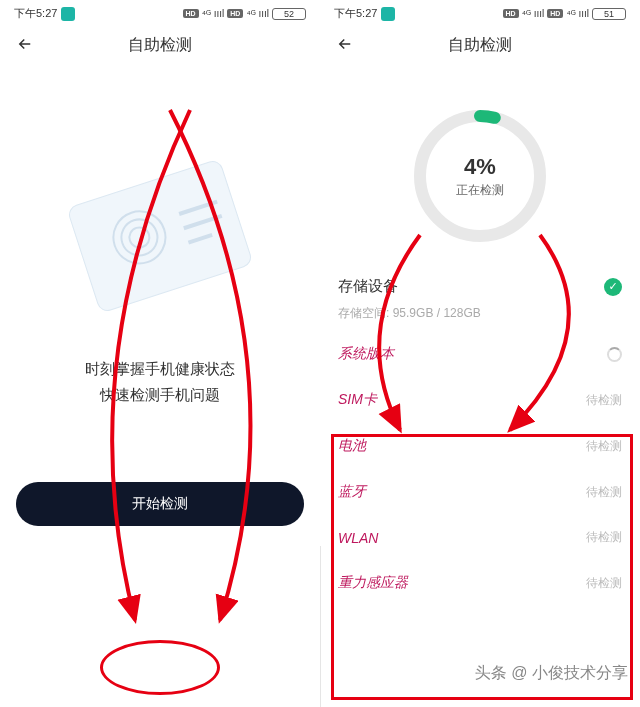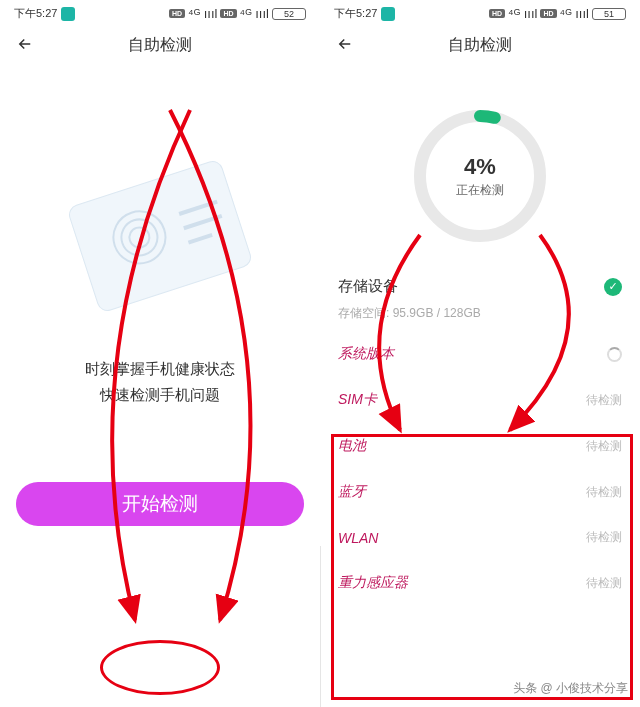--- a/index.html
+++ b/index.html
@@ -5,46 +5,46 @@
     * { margin: 0; padding: 0; box-sizing: border-box; font-family: -apple-system, "PingFang SC", "Microsoft YaHei", sans-serif; }
     body { background: #fff; width: 640px; height: 707px; overflow: hidden; position: relative; }
     .container { display: flex; width: 640px; height: 707px; }
     .phone { width: 320px; height: 546px; position: relative; background: #fff; }
     .divider { position: absolute; left: 320px; top: 0; width: 1px; height: 707px; background: #e5e5e5; }
     .status-bar { display: flex; align-items: center; justify-content: space-between; padding: 6px 14px 4px; font-size: 11px; color: #333; }
     .status-left { display: flex; align-items: center; gap: 4px; }
     .status-right { display: flex; align-items: center; gap: 3px; }
     .teal-icon { width: 14px; height: 14px; background: #1db5a6; border-radius: 3px; display: inline-block; }
     .hd-badge { background: #666; color: #fff; font-size: 7px; padding: 1px 3px; border-radius: 2px; font-weight: bold; }
-    .sig { font-size: 13px; }
+    .sig { font-size: 10px; }
     .batt { border: 1px solid #666; border-radius: 3px; padding: 0 11px; font-size: 9px; }
     .header { display: flex; align-items: center; padding: 10px 4px; position: relative; }
     .back-icon { position: absolute; left: 16px; }
     .title { flex: 1; text-align: center; font-size: 16px; color: #333; font-weight: 500; }
     .illus { margin: 80px auto 30px; width: 220px; height: 180px; display: flex; align-items: center; justify-content: center; }
     .desc { text-align: center; font-size: 15px; color: #333; line-height: 1.7; }
-    .start-btn { position: absolute; bottom: 20px; left: 16px; right: 16px; height: 44px; background: #d946ef; color: #fff; border-radius: 22px; display: flex; align-items: center; justify-content: center; font-size: 19px; cursor: pointer; }
+    .start-btn { position: absolute; bottom: 20px; left: 16px; right: 16px; height: 44px; background: #0f172a; color: #fff; border-radius: 22px; display: flex; align-items: center; justify-content: center; font-size: 14px; cursor: pointer; }
     .ring-wrap { margin: 35px auto 10px; width: 150px; height: 150px; position: relative; }
     .ring-wrap svg { transform: rotate(-90deg); }
     .ring-txt { position: absolute; top: 0; left: 0; width: 100%; height: 100%; display: flex; flex-direction: column; align-items: center; justify-content: center; }
     .ring-pct { font-size: 22px; font-weight: bold; color: #333; }
     .ring-lbl { font-size: 12px; color: #666; margin-top: 2px; }
     .section { padding: 16px 18px 8px; }
     .sec-title { font-size: 15px; color: #333; font-weight: 500; margin-bottom: 8px; display: flex; justify-content: space-between; align-items: center; }
     .sec-line { font-size: 12px; color: #aaa; line-height: 1.6; }
     .check-badge { width: 18px; height: 18px; background: #1db878; border-radius: 50%; display: flex; align-items: center; justify-content: center; color: #fff; font-size: 11px; }
     .list { padding: 0; }
     .list-item { display: flex; justify-content: space-between; align-items: center; padding: 14px 18px; font-size: 14px; }
     .item-label { color: #be185d; font-style: italic; }
     .item-status { color: #bbb; font-size: 12px; }
     .spinner { width: 15px; height: 15px; border: 2px solid #ddd; border-top-color: #aaa; border-radius: 50%; }
     .arrow { position: absolute; pointer-events: none; }
     .ellipse { position: absolute; border: 3px solid #e60012; border-radius: 50%; pointer-events: none; }
     .red-box { position: absolute; border: 3px solid #e60012; pointer-events: none; }
-    .watermark { position: absolute; bottom: 10px; right: 12px; font-size: 12px; color: #888; margin-left: 38px; }
+    .watermark { position: absolute; bottom: 23px; right: 12px; font-size: 16px; color: #888; margin-left: 38px; }
   </style>
 </head>
 <body>
 
 <div class="container">
 
   <div class="phone">
     <div class="status-bar">
       <div class="status-left">
         <span>下午5:27</span>

